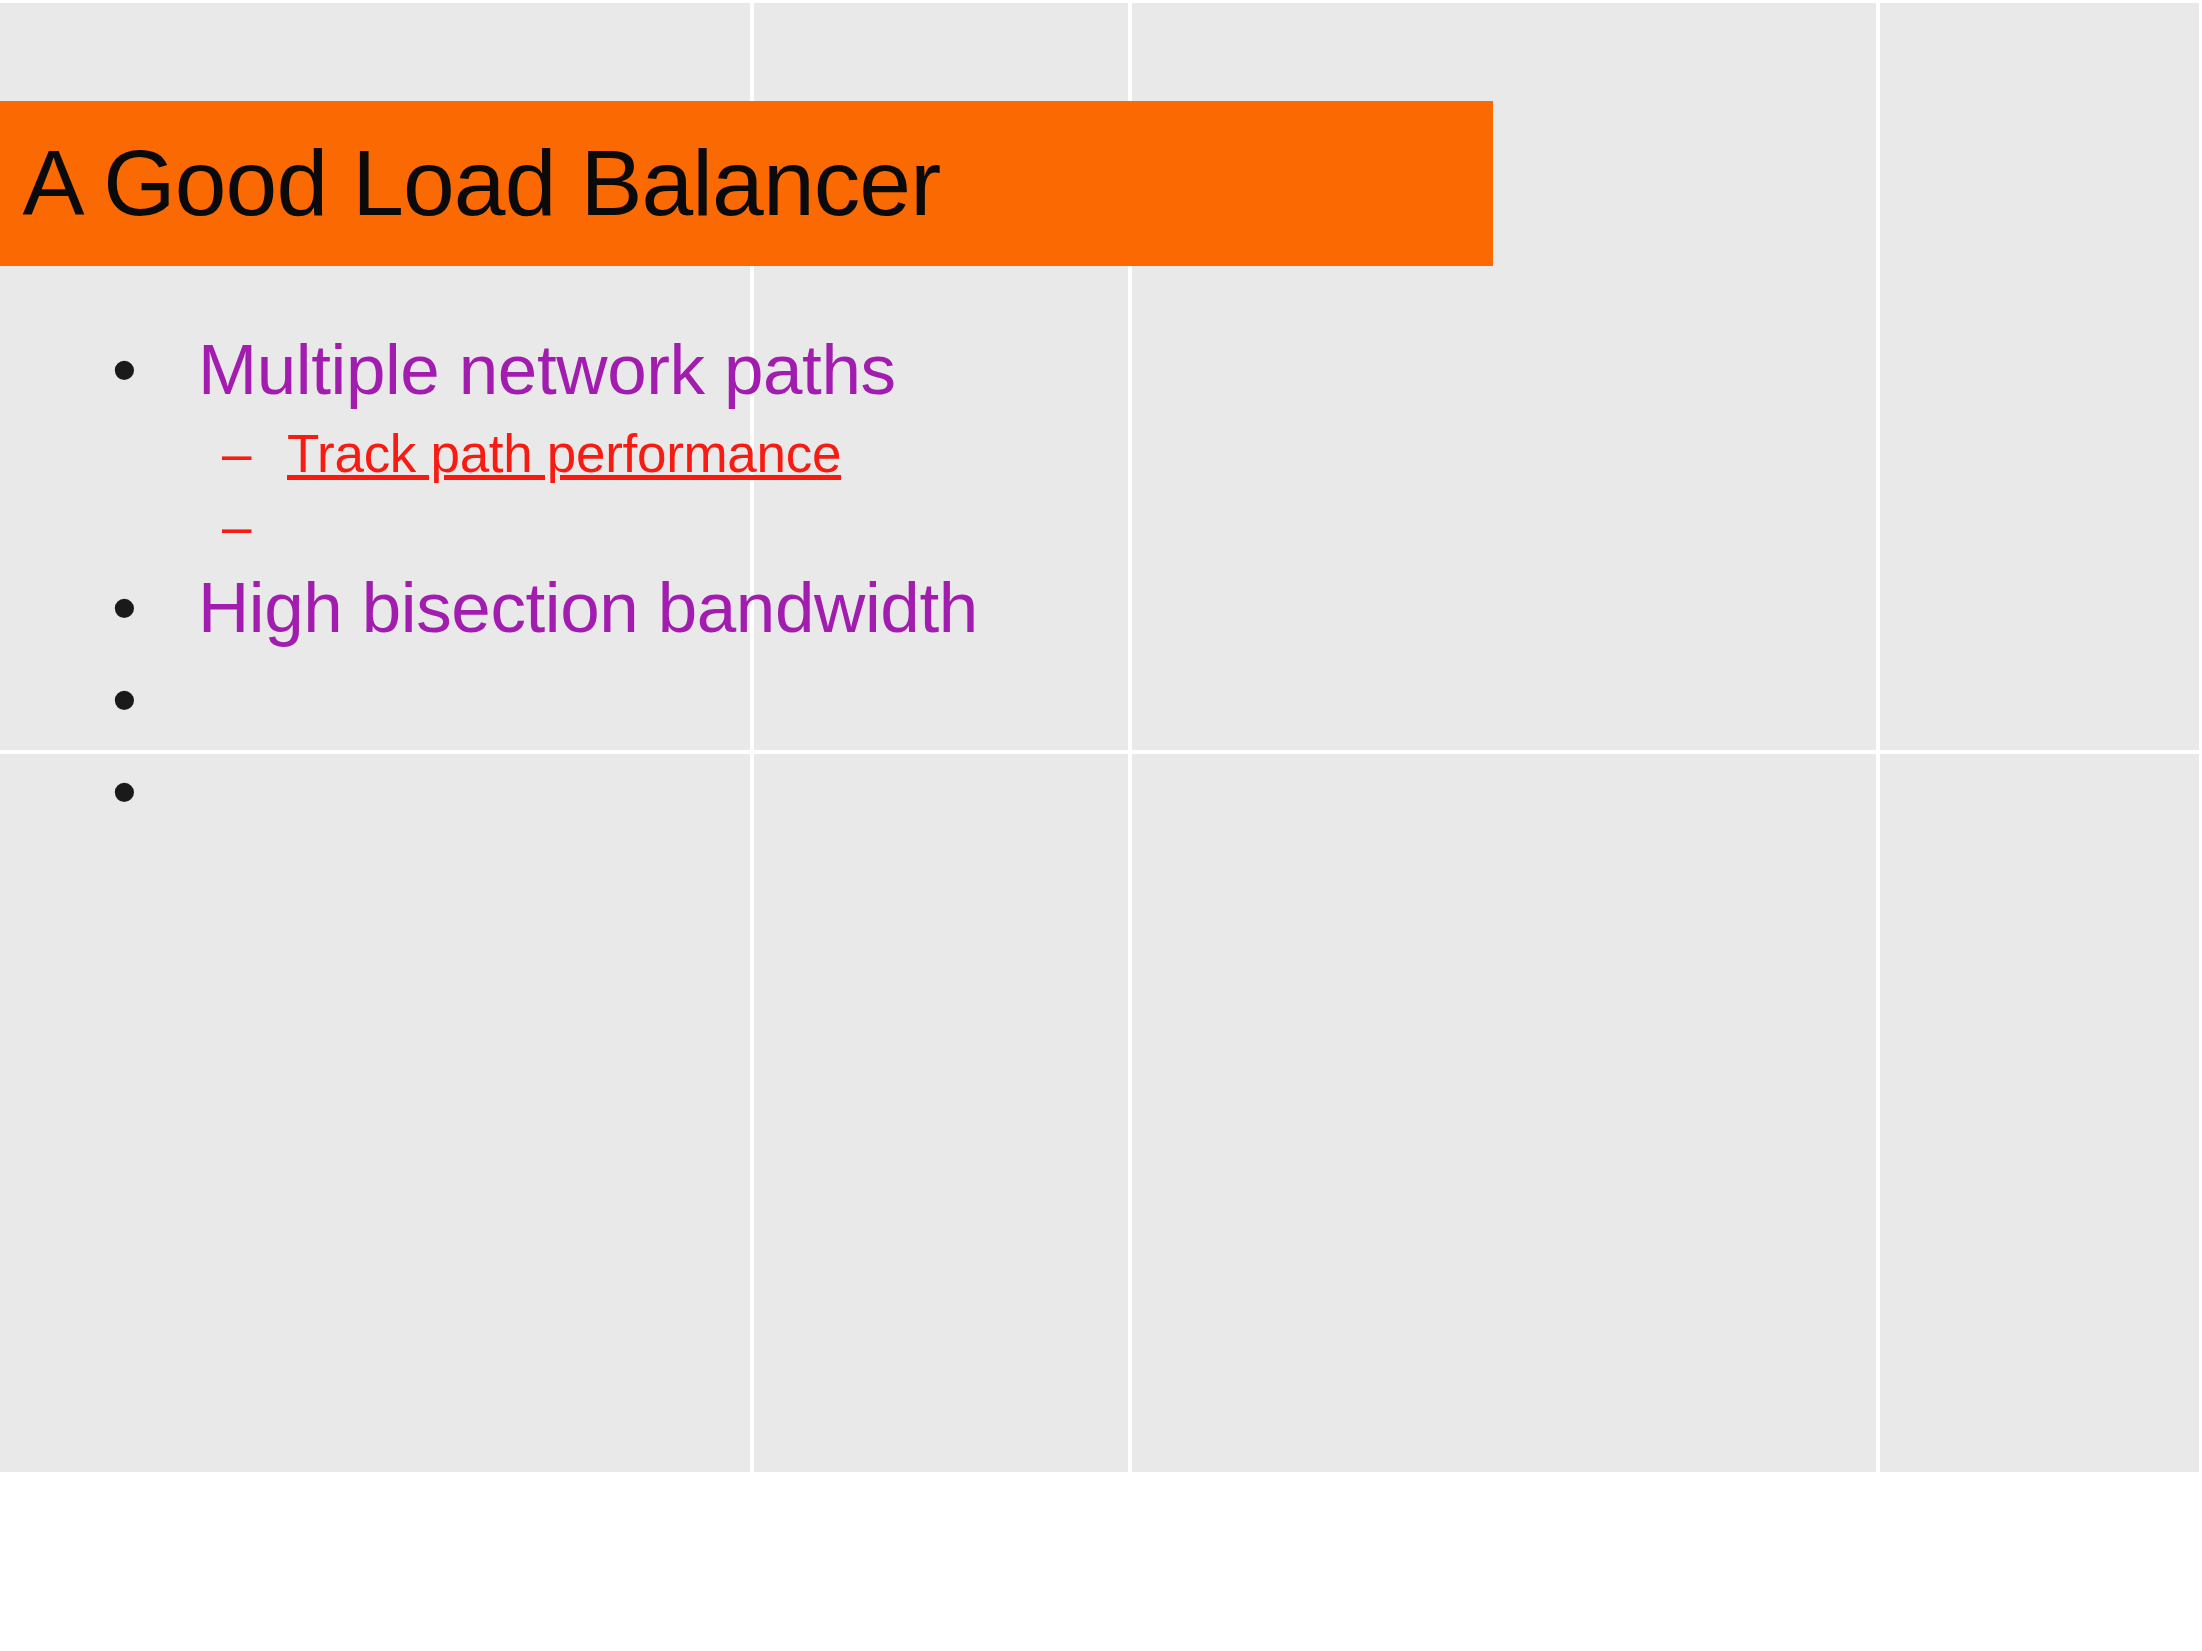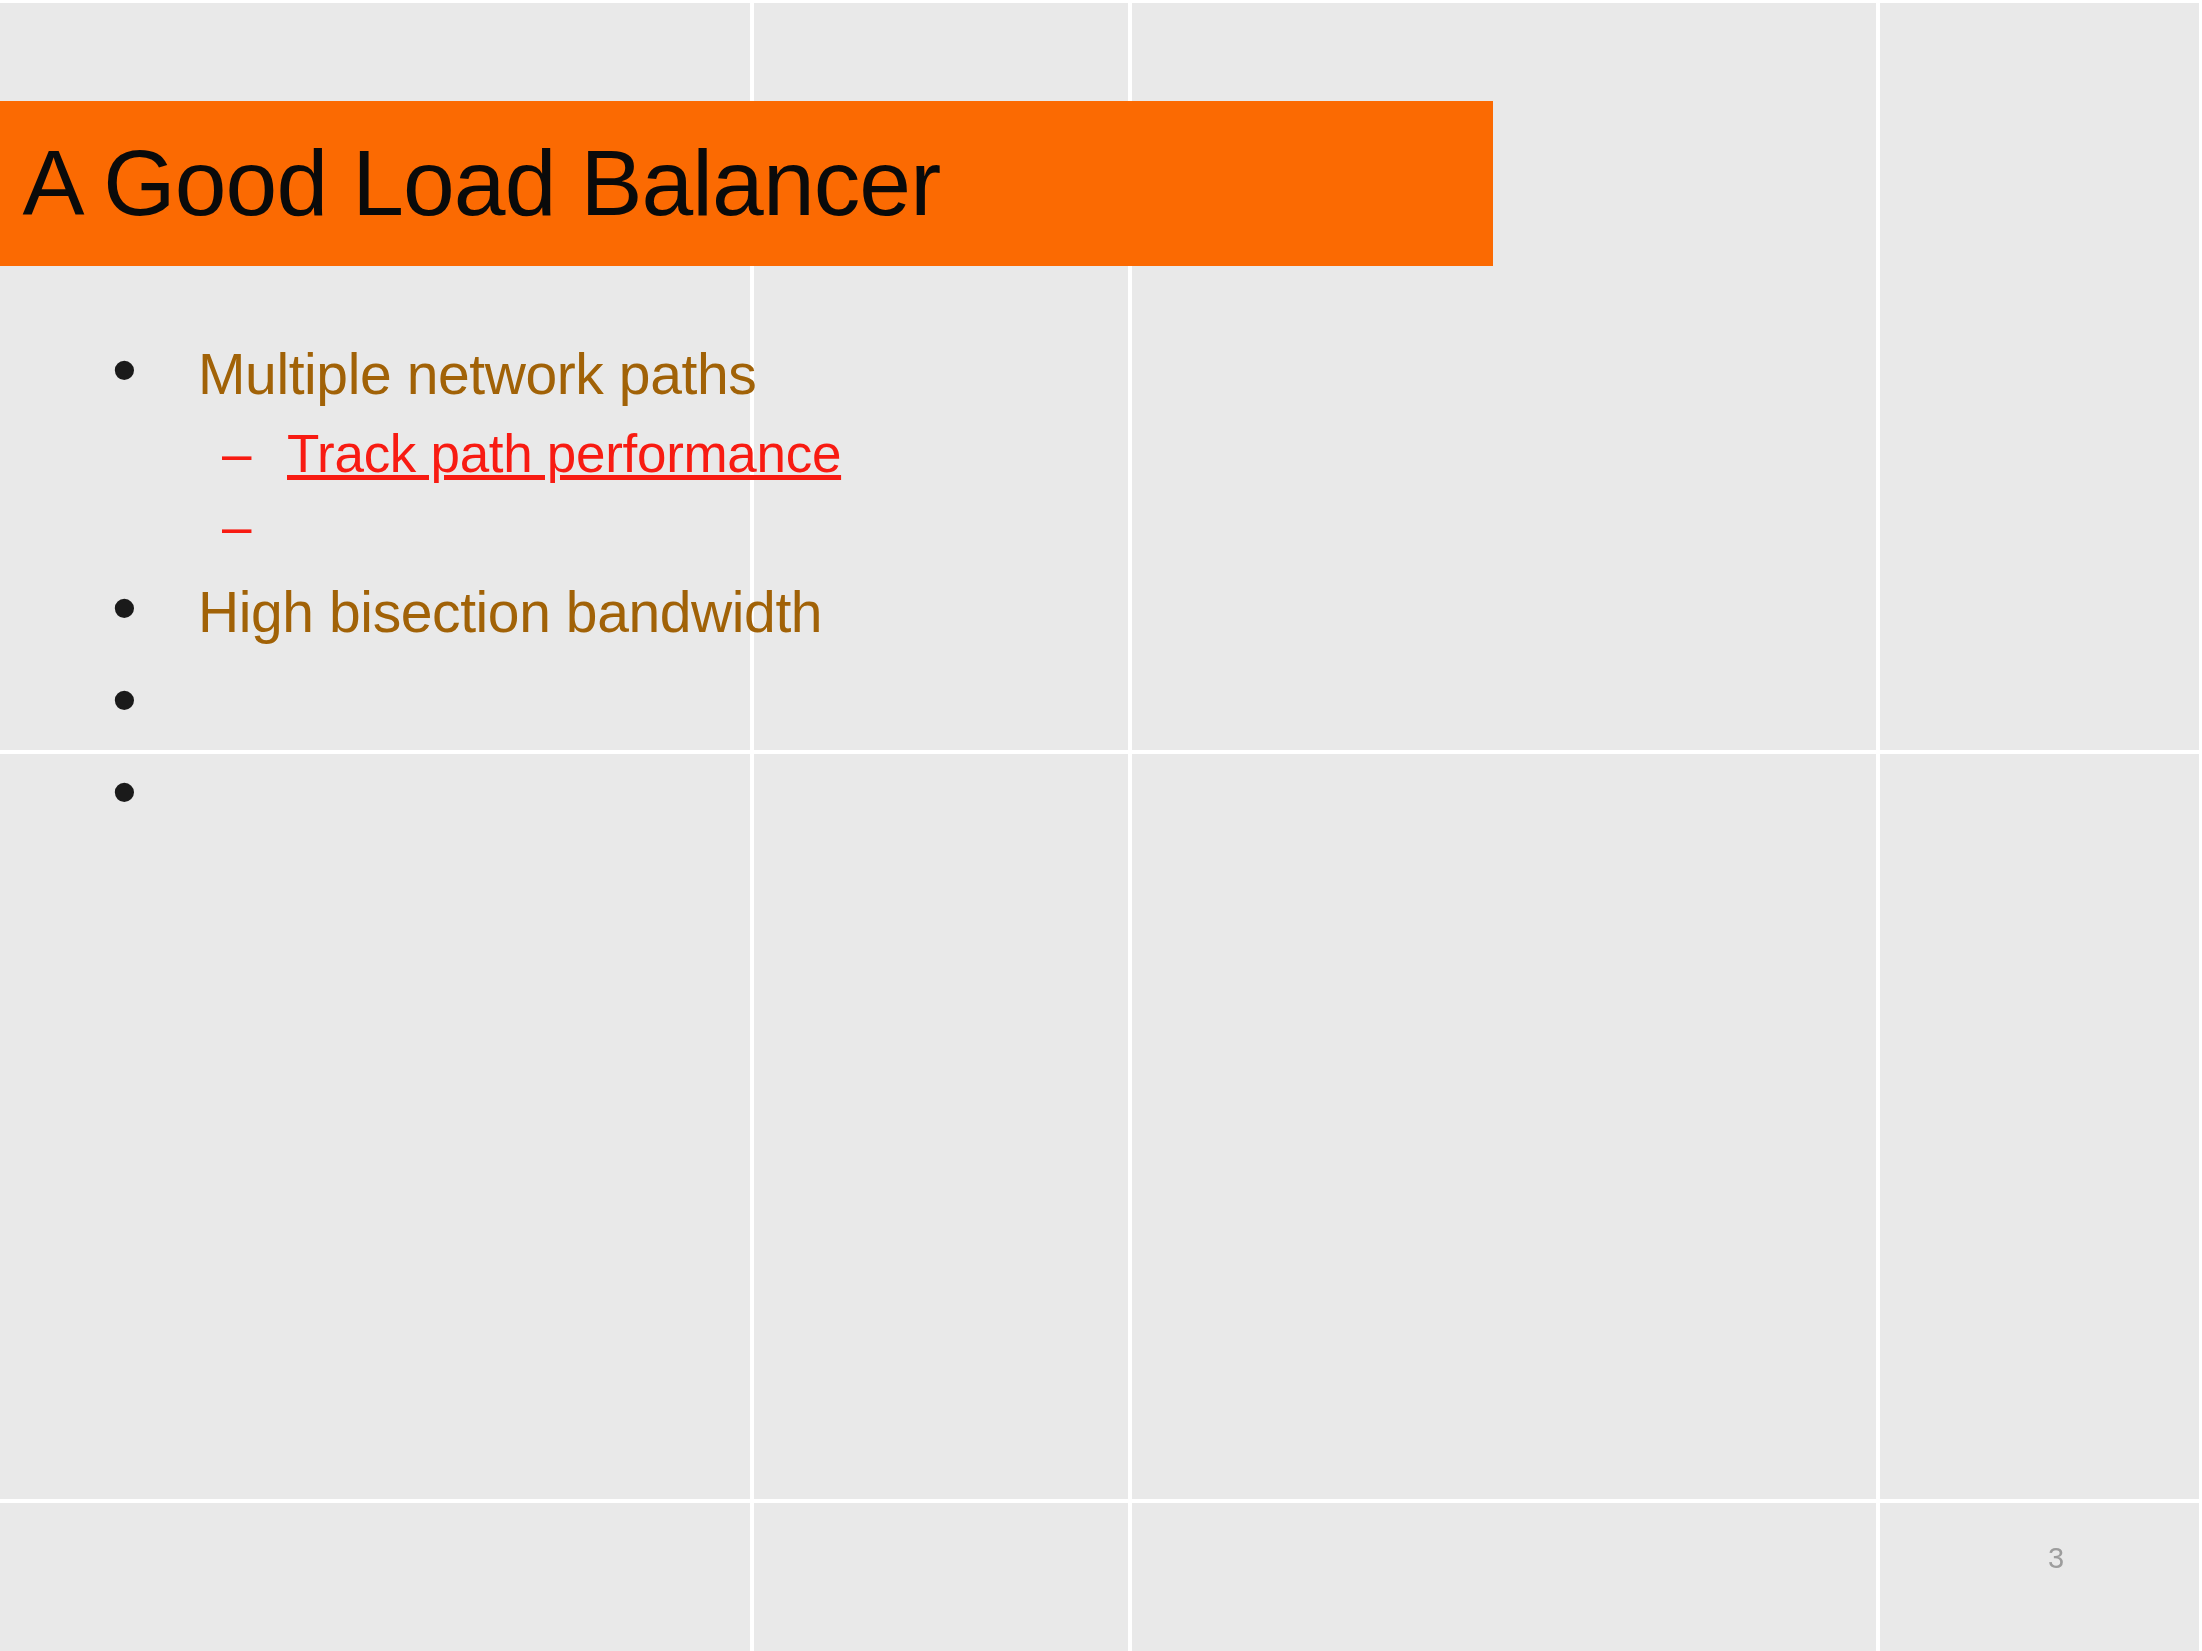--- a/index.html
+++ b/index.html
@@ -6,21 +6,21 @@
     margin: 0;
     padding: 0;
     background: #ffffff;
   }
   body {
     font-family: "Liberation Sans", sans-serif;
   }
   .slide {
     position: relative;
     width: 2203px;
-    height: 1651px;
+    height: 1472px;
     background: #e9e9e9;
     overflow: hidden;
   }
 
   
   .gridline {
     position: absolute;
     background: #ffffff;
   }
   .gridline.v {
@@ -83,23 +83,23 @@
   }
   .lvl1 .marker {
     width: 86px;
     flex: 0 0 86px;
     font-size: 71px;
     line-height: 1.22;
     color: #1a1a1a;
     text-align: left;
   }
   .lvl1 .label {
-    font-size: 57px;
+    font-size: 71px;
     line-height: 1.22;
-    color: #a16207;
+    color: #a21caf;
     font-weight: 400;
     letter-spacing: -0.4px;
   }
 
   
   .lvl2 {
     padding-left: 222px;
     margin-bottom: 3.4px;
   }
   .lvl2 .marker {

